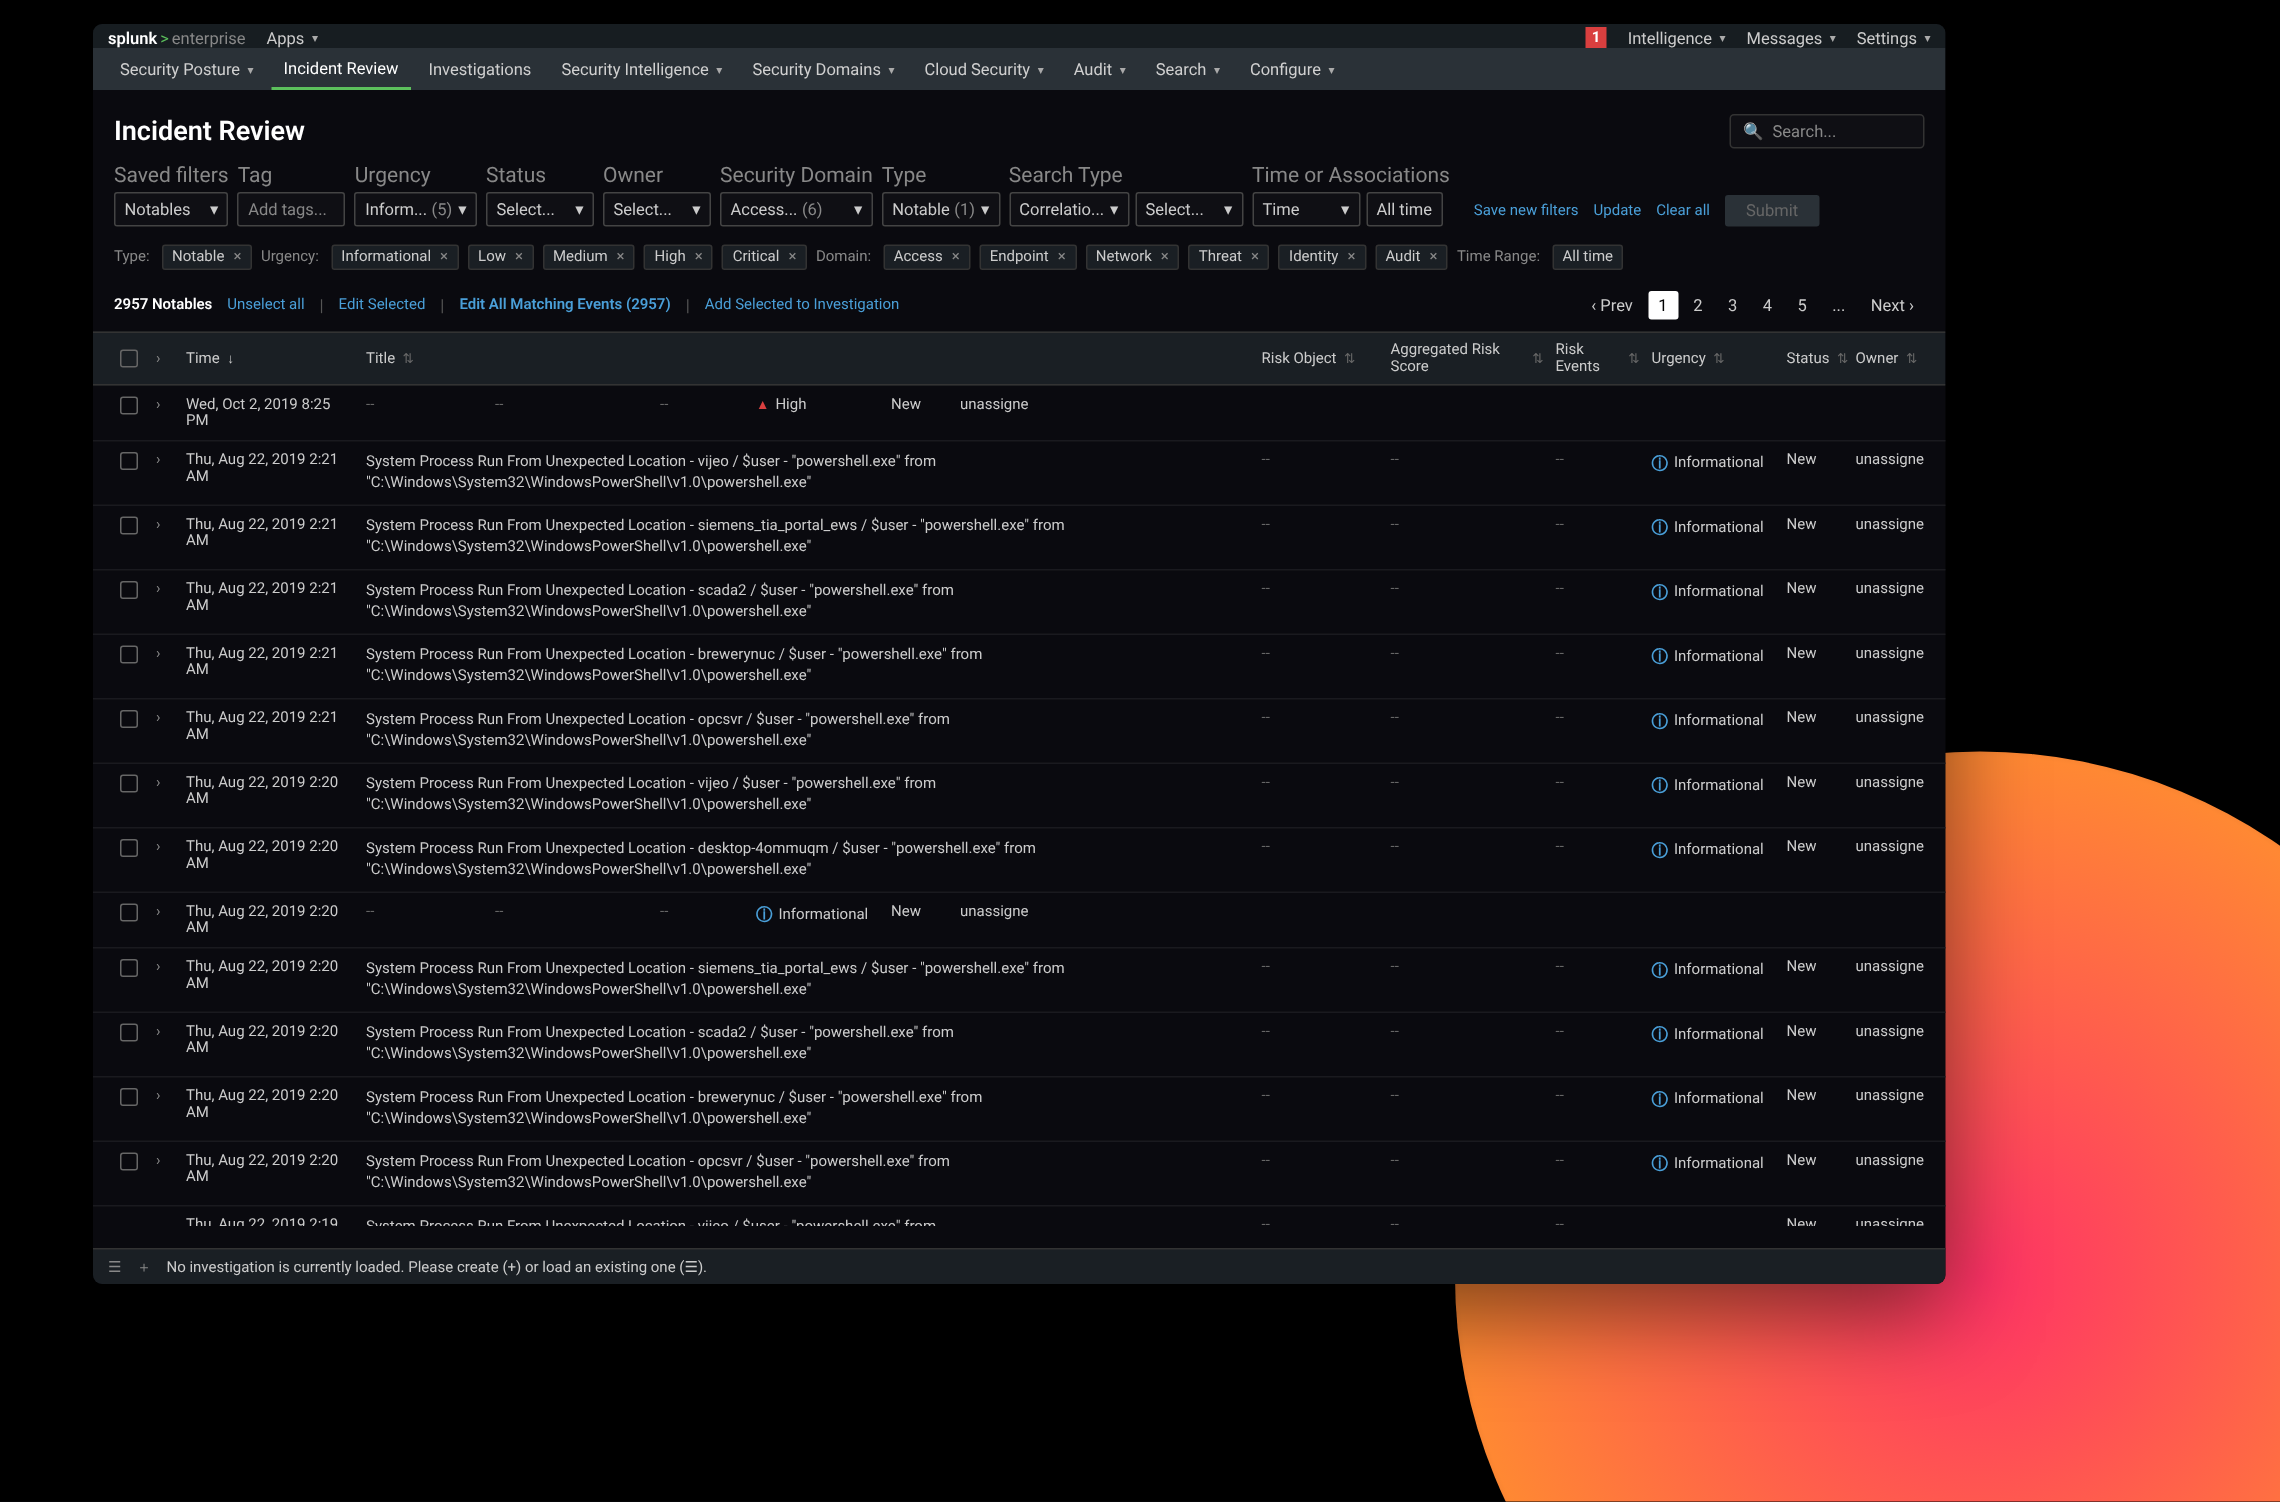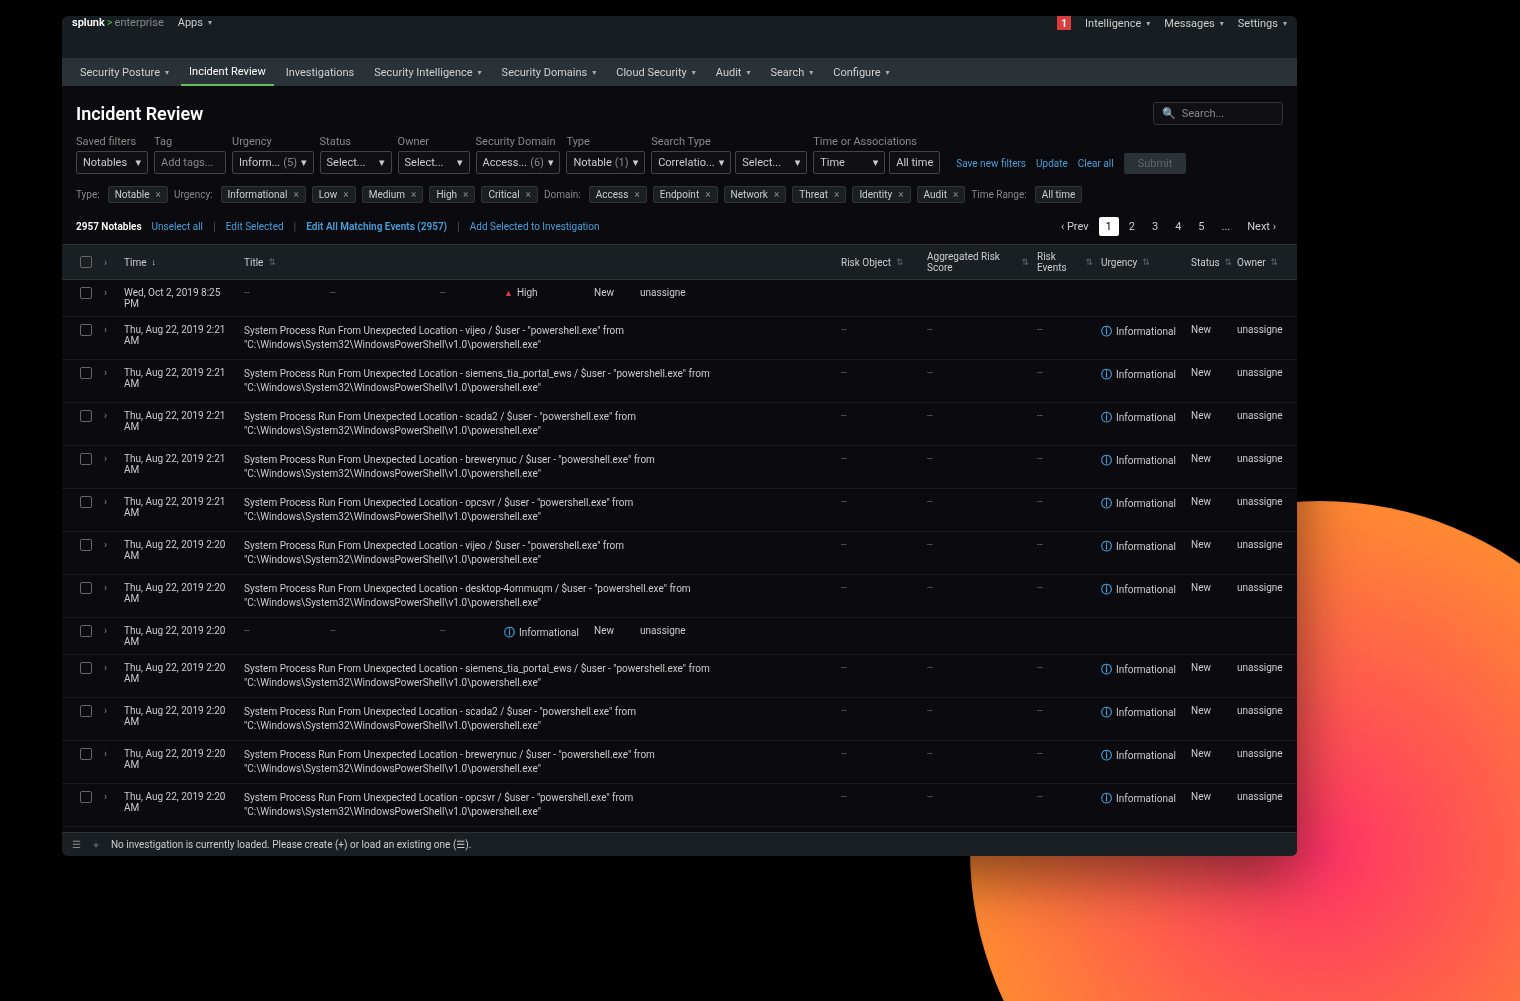--- a/index.html
+++ b/index.html
@@ -1,33 +1,33 @@
 <!DOCTYPE html>
 <html><head>
 <meta charset="utf-8">
 <style>
 * { margin:0; padding:0; box-sizing:border-box; font-family: -apple-system,BlinkMacSystemFont,"Segoe UI",Roboto,sans-serif; }
 body { background:#000; width:1520px; height:1001px; position:relative; overflow:hidden;}
 .gradient-bg { position:absolute; right:-150px; bottom:-200px; width:700px; height:700px; border-radius:50%; background:radial-gradient(circle,#ff3366 0%,#ff8833 70%,transparent 100%); z-index:0;}
 .window { position:absolute; left:62px; top:16px; width:1235px; height:840px; background:#0a0a0f; border-radius:6px; overflow:hidden; z-index:10; box-shadow:0 20px 60px rgba(0,0,0,0.5); color:#ccc; font-size:11px;}
-.topbar { height:42px; background:#171d21; display:flex; align-items:flex-start; padding:0 10px; justify-content:space-between;}
+.topbar { height:16px; background:#171d21; display:flex; align-items:flex-end; padding:0 10px; justify-content:space-between;}
 .brand b { color:#fff; font-weight:600;} .brand span.gt{color:#5cc05c;margin:0 2px;} .brand span.ent{color:#888;}
 .topbar-left,.topbar-right{display:flex;gap:14px;align-items:center;}
 .topbar-item{color:#ccc;display:flex;align-items:center;gap:3px;cursor:pointer;}
 .alert-box{width:14px;height:14px;background:#d93f3f;display:flex;align-items:center;justify-content:center;color:#fff;font-size:10px;font-weight:bold;}
 .menubar{height:28px;background:#2a3137;display:flex;align-items:center;padding:0 10px;gap:4px;}
 .menu-item{color:#d0d0d0;padding:6px 8px;cursor:pointer;display:flex;align-items:center;gap:3px;}
 .menu-item.active{border-bottom:2px solid #5cc05c;color:#fff;}
 .caret::after{content:"▾";font-size:8px;margin-left:2px;color:#aaa;}
 .page-header{display:flex;justify-content:space-between;align-items:center;padding:16px 14px 10px 14px;}
 .page-title{color:#fff;font-size:18px;font-weight:600;}
 .search-box{background:#0f0f14;border:1px solid #333;border-radius:3px;padding:4px 8px;width:130px;display:flex;align-items:center;gap:6px;color:#888;}
 .filters-row{display:flex;gap:6px;align-items:flex-end;padding:0 14px 8px 14px;flex-wrap:nowrap;}
 .filter-group{display:flex;flex-direction:column;gap:3px;}
-.filter-label{color:#888;font-size:11px;}
+.filter-label{color:#888;font-size:14px;}
 .filter-select{background:#0f0f14;border:1px solid #444;color:#ccc;padding:4px 6px;border-radius:2px;display:flex;align-items:center;gap:4px;min-width:72px;justify-content:space-between;cursor:pointer;}
 .filter-tags{background:#0f0f14;border:1px solid #444;color:#888;padding:4px 6px;border-radius:2px;width:72px;}
 .cnt{color:#888;margin-left:3px;}
 .filter-actions{display:flex;align-items:center;gap:10px;margin-left:10px;}
 .link{color:#4a9fd8;cursor:pointer;font-size:10px;}
 .submit-btn{background:#2a3137;color:#666;padding:4px 14px;border-radius:2px;}
 .chips-row{display:flex;gap:6px;align-items:center;padding:4px 14px 10px 14px;flex-wrap:wrap;}
 .chip-label{color:#888;font-size:10px;margin-right:2px;}
 .chip{background:#1a1f24;border:1px solid #333;color:#ccc;padding:2px 6px;border-radius:2px;font-size:10px;display:flex;align-items:center;gap:6px;cursor:pointer;}
 .chip .x{color:#888;}

